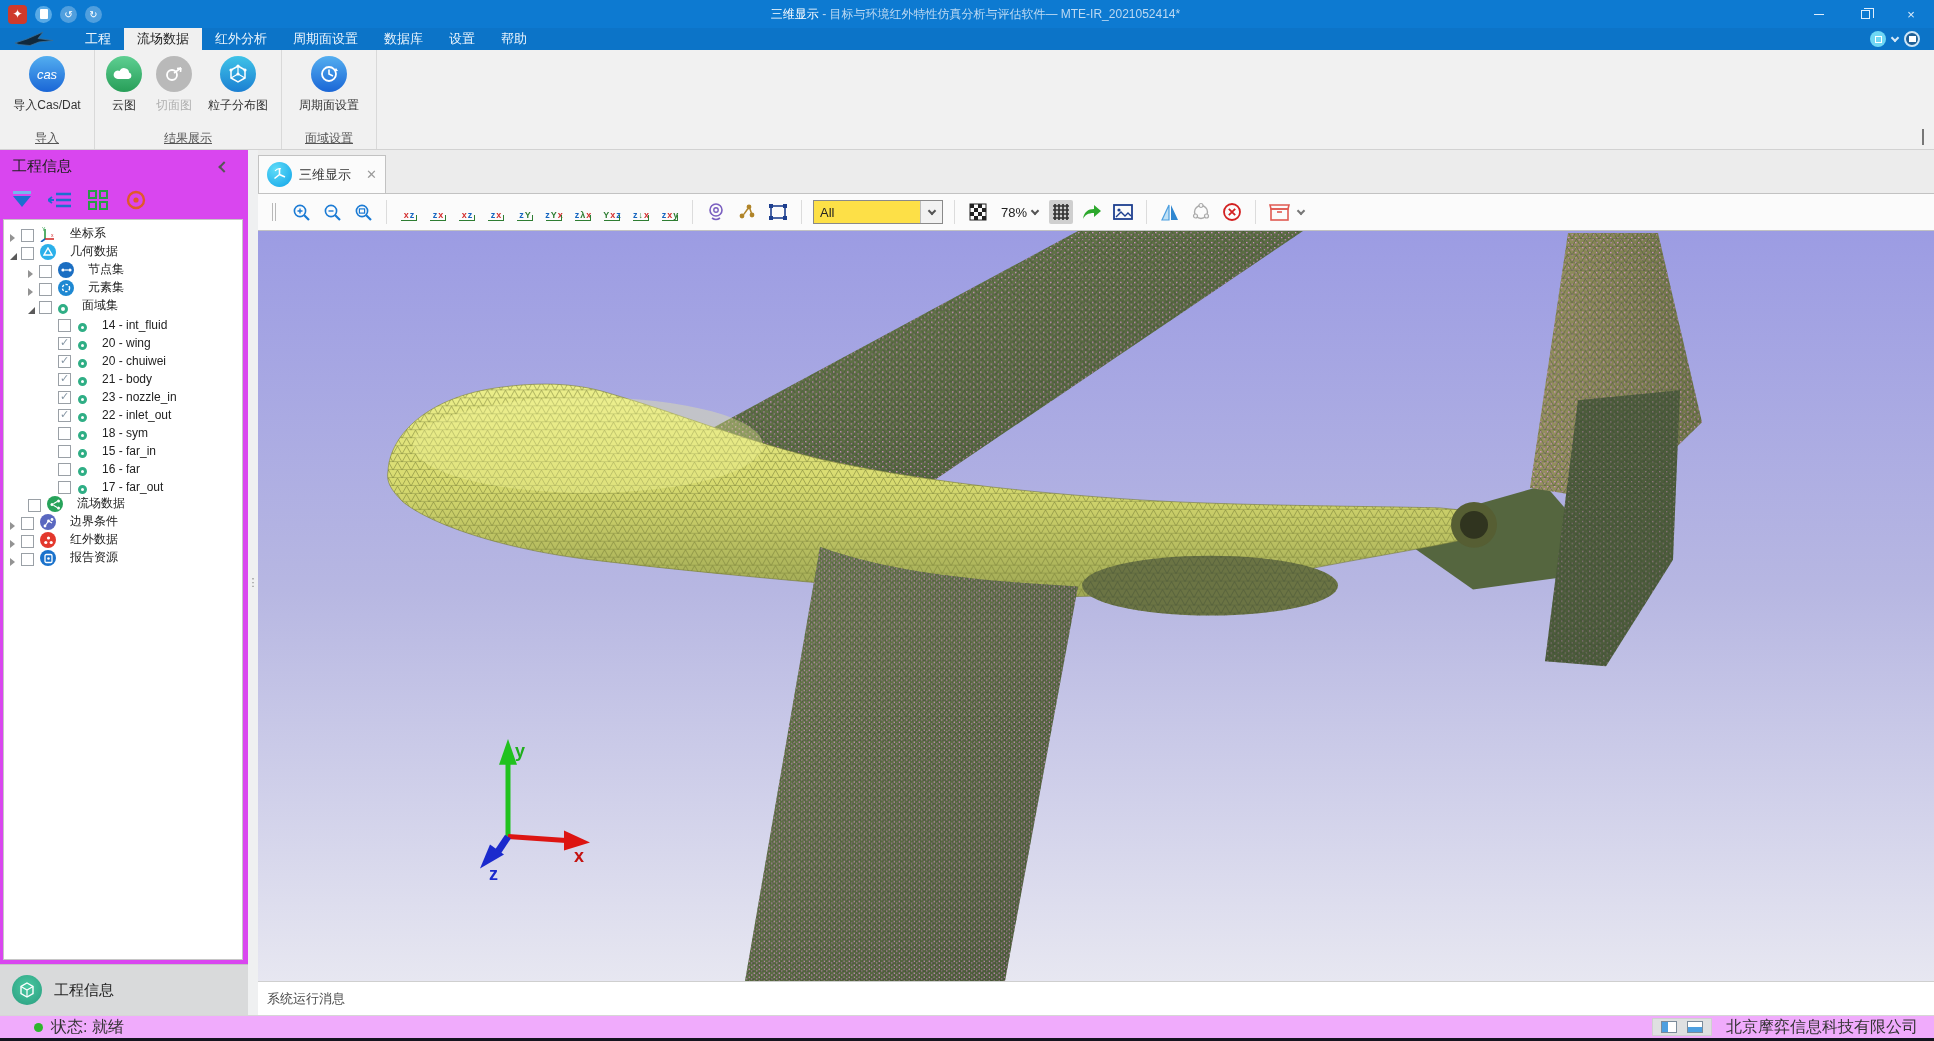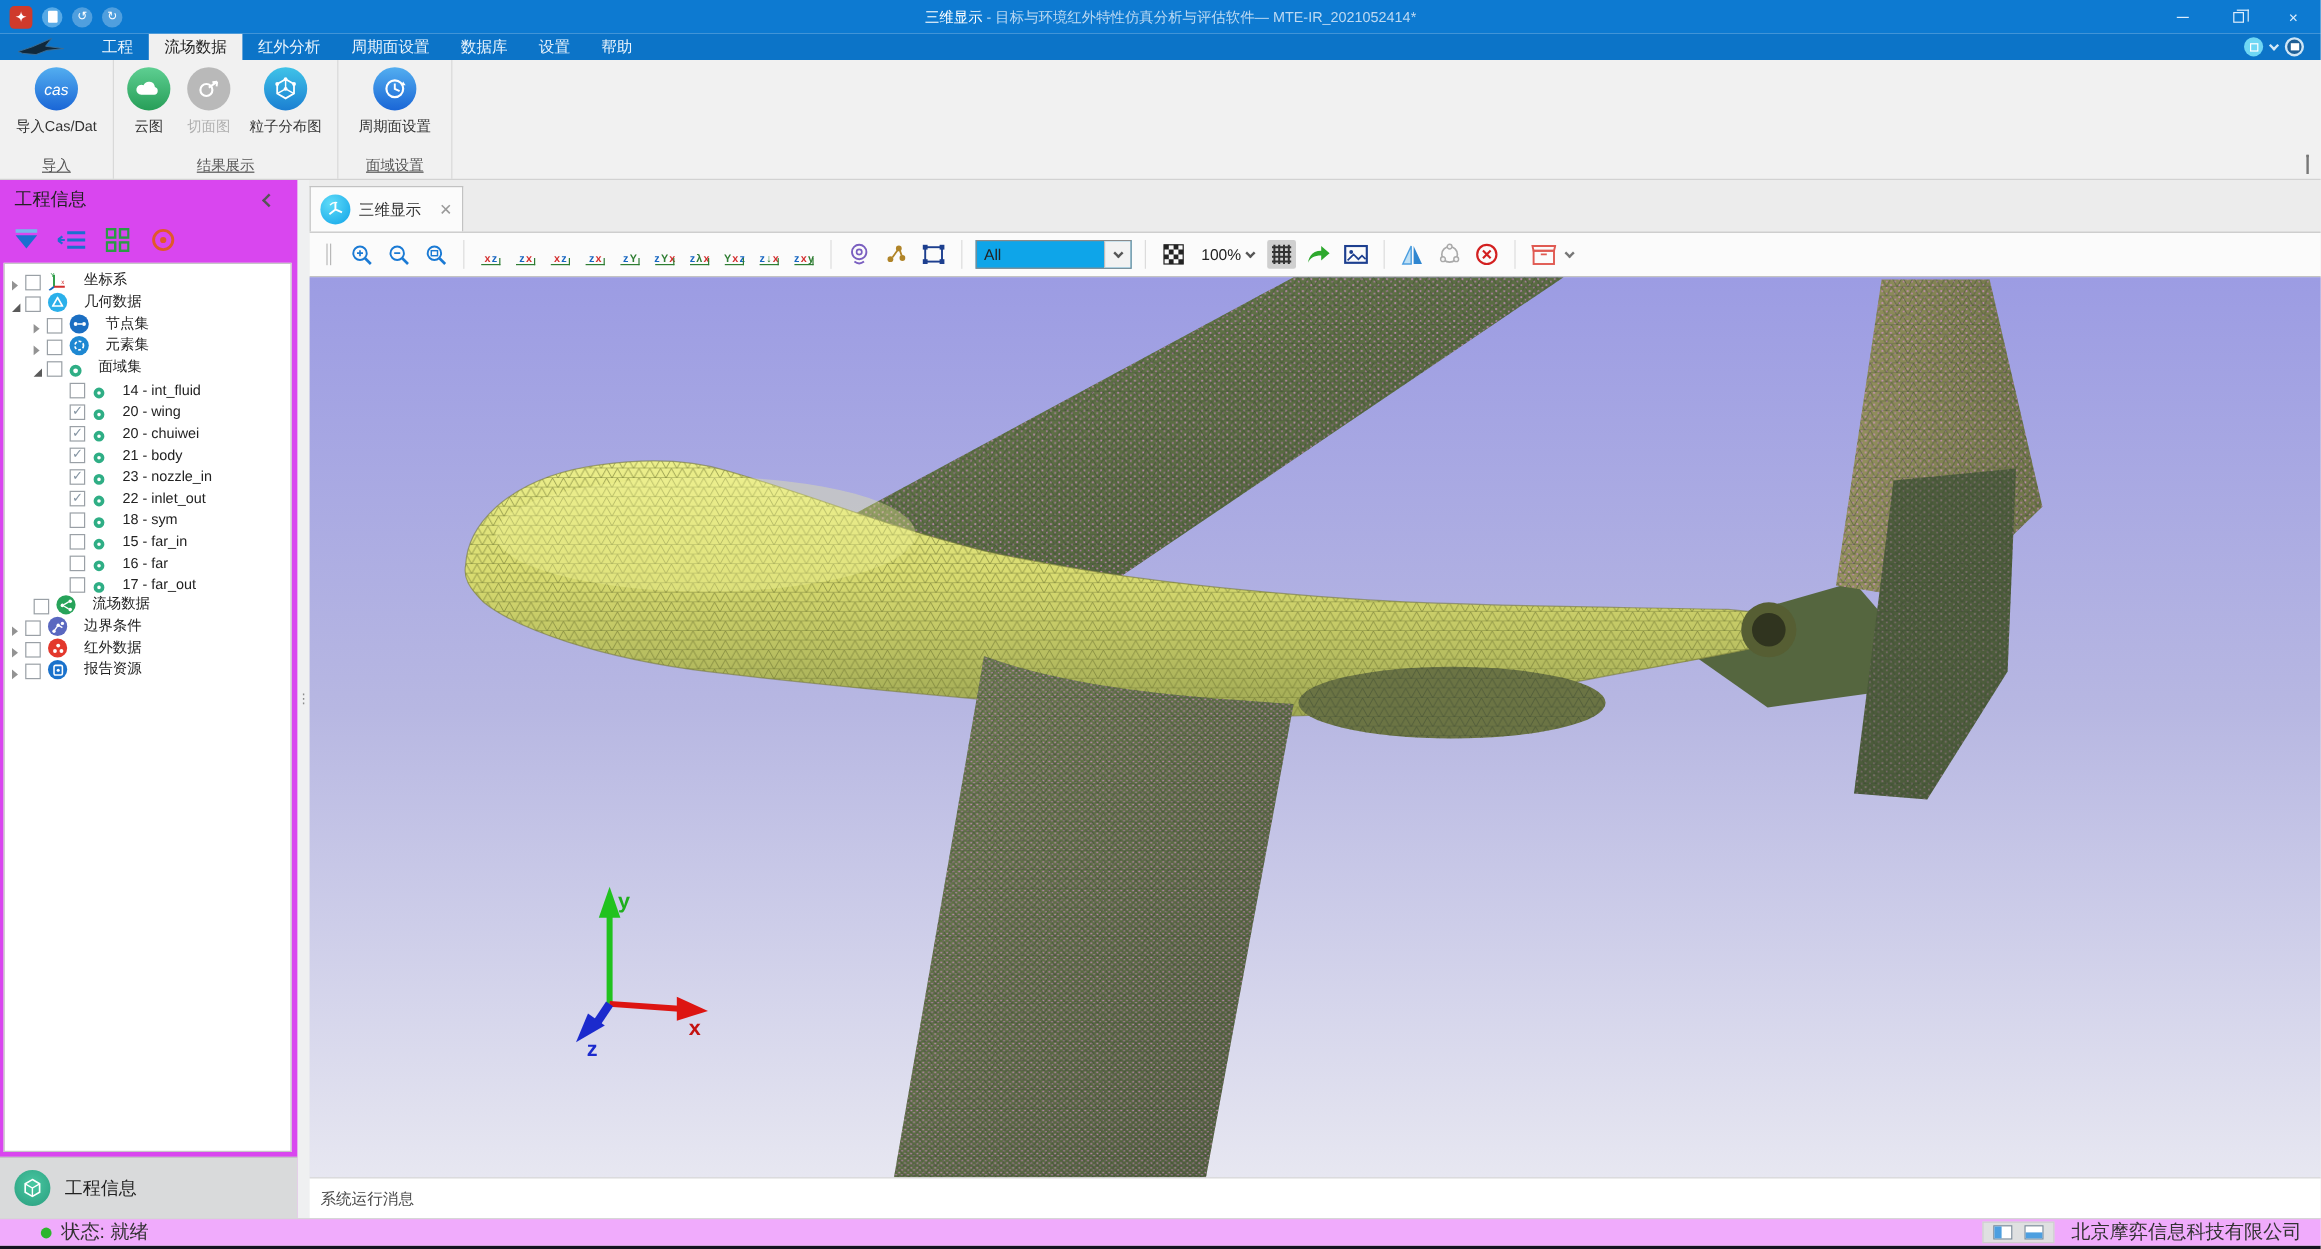--- a/index.html
+++ b/index.html
@@ -94,21 +94,21 @@
 
   .vp-toolbar { height:38px; flex:none; background:#fbfbfb; border:1px solid #c2c2c2; border-left:none; border-right:none; display:flex; align-items:center; gap:7px; padding:0 10px 0 14px; }
   .drag-handle { width:4px; height:18px; border-left:1px solid #b8b8b8; border-right:1px solid #b8b8b8; margin-right:6px; }
   .tbtn { width:24px; height:24px; border:none; background:transparent; display:flex; align-items:center; justify-content:center; padding:0; }
   .tbtn.pressed { background:#cfcfcf; border-radius:2px; }
   .tsep { width:1px; height:24px; background:#dcdcdc; margin:0 4px; }
   .vb { width:22px; height:22px; display:flex; align-items:flex-end; justify-content:center; gap:1px; position:relative; padding-bottom:3px; }
   .vb::after { content:""; position:absolute; left:3px; right:3px; bottom:2px; height:5px; border-bottom:1.5px solid #2e7d32; border-right:1.5px solid #2e7d32; }
   .vl { font-size:9px; font-weight:bold; line-height:9px; }
   .vl.x { color:#d32f2f; } .vl.y { color:#2e7d32; } .vl.z { color:#1565c0; }
-  .combo { width:130px; height:24px; border:1px solid #8a8a8a; background:#0ea5e9; display:flex; align-items:center; }
+  .combo { width:130px; height:24px; border:1px solid #8a8a8a; background:#fde047; display:flex; align-items:center; }
   .combo-text { flex:1; padding-left:6px; font-size:13px; color:#222; }
   .combo-btn { width:22px; height:22px; border-left:1px solid #bdbdbd; background:#f2f2f2; display:flex; align-items:center; justify-content:center; }
   .chev-dn { width:6px; height:6px; border:solid #555; border-width:0 2px 2px 0; transform:rotate(45deg); margin-top:-3px; }
   .zoom-pct { display:flex; align-items:center; gap:5px; font-size:13px; color:#222; padding:0 4px; }
 
   
   .viewport { flex:1; position:relative; min-height:0; background:linear-gradient(180deg,#9c9ce3 0%,#b7b7e2 48%,#e7e7f1 100%); }
   .viewport svg.scene { position:absolute; inset:0; width:100%; height:100%; }
 
   .message-panel { height:34px; flex:none; background:#fff; border-top:1px solid #cfcfcf; display:flex; align-items:center; padding-left:9px; font-size:13px; color:#4a4a4a; }
@@ -571,21 +571,21 @@
             </span>
         </span>
         <span class="tsep"></span>
         <button class="tbtn">
             <svg width="18" height="18" viewBox="0 0 18 18">
               <rect x="1" y="1" width="16" height="16" fill="none" stroke="#222" stroke-width="1"></rect>
               <path d="M1,1 h4 v4 h-4 z M9,1 h4 v4 h-4 z M5,5 h4 v4 h-4 z M13,5 h4 v4 h-4 z M1,9 h4 v4 h-4 z M9,9 h4 v4 h-4 z M5,13 h4 v4 h-4 z M13,13 h4 v4 h-4 z" fill="#222"></path>
             </svg>
           </button>
         <span class="zoom-pct">
-          <span>100%</span>
+          <span>78%</span>
           <span class="chev-dn"></span>
         </span>
         <button class="tbtn pressed">
             <svg width="18" height="18" viewBox="0 0 18 18">
               <path d="M3,1 V17 M7,1 V17 M11,1 V17 M15,1 V17 M1,3 H17 M1,7 H17 M1,11 H17 M1,15 H17" stroke="#333" stroke-width="1.7"></path>
             </svg>
           </button>
         <button class="tbtn">
             <svg width="20" height="18" viewBox="0 0 20 18">
               <path d="M12,2 L19,8 L12,14 L12,10 C6,10 3,12 1,16 C2,9 6,6 12,6 Z" fill="#2da82d"></path>

